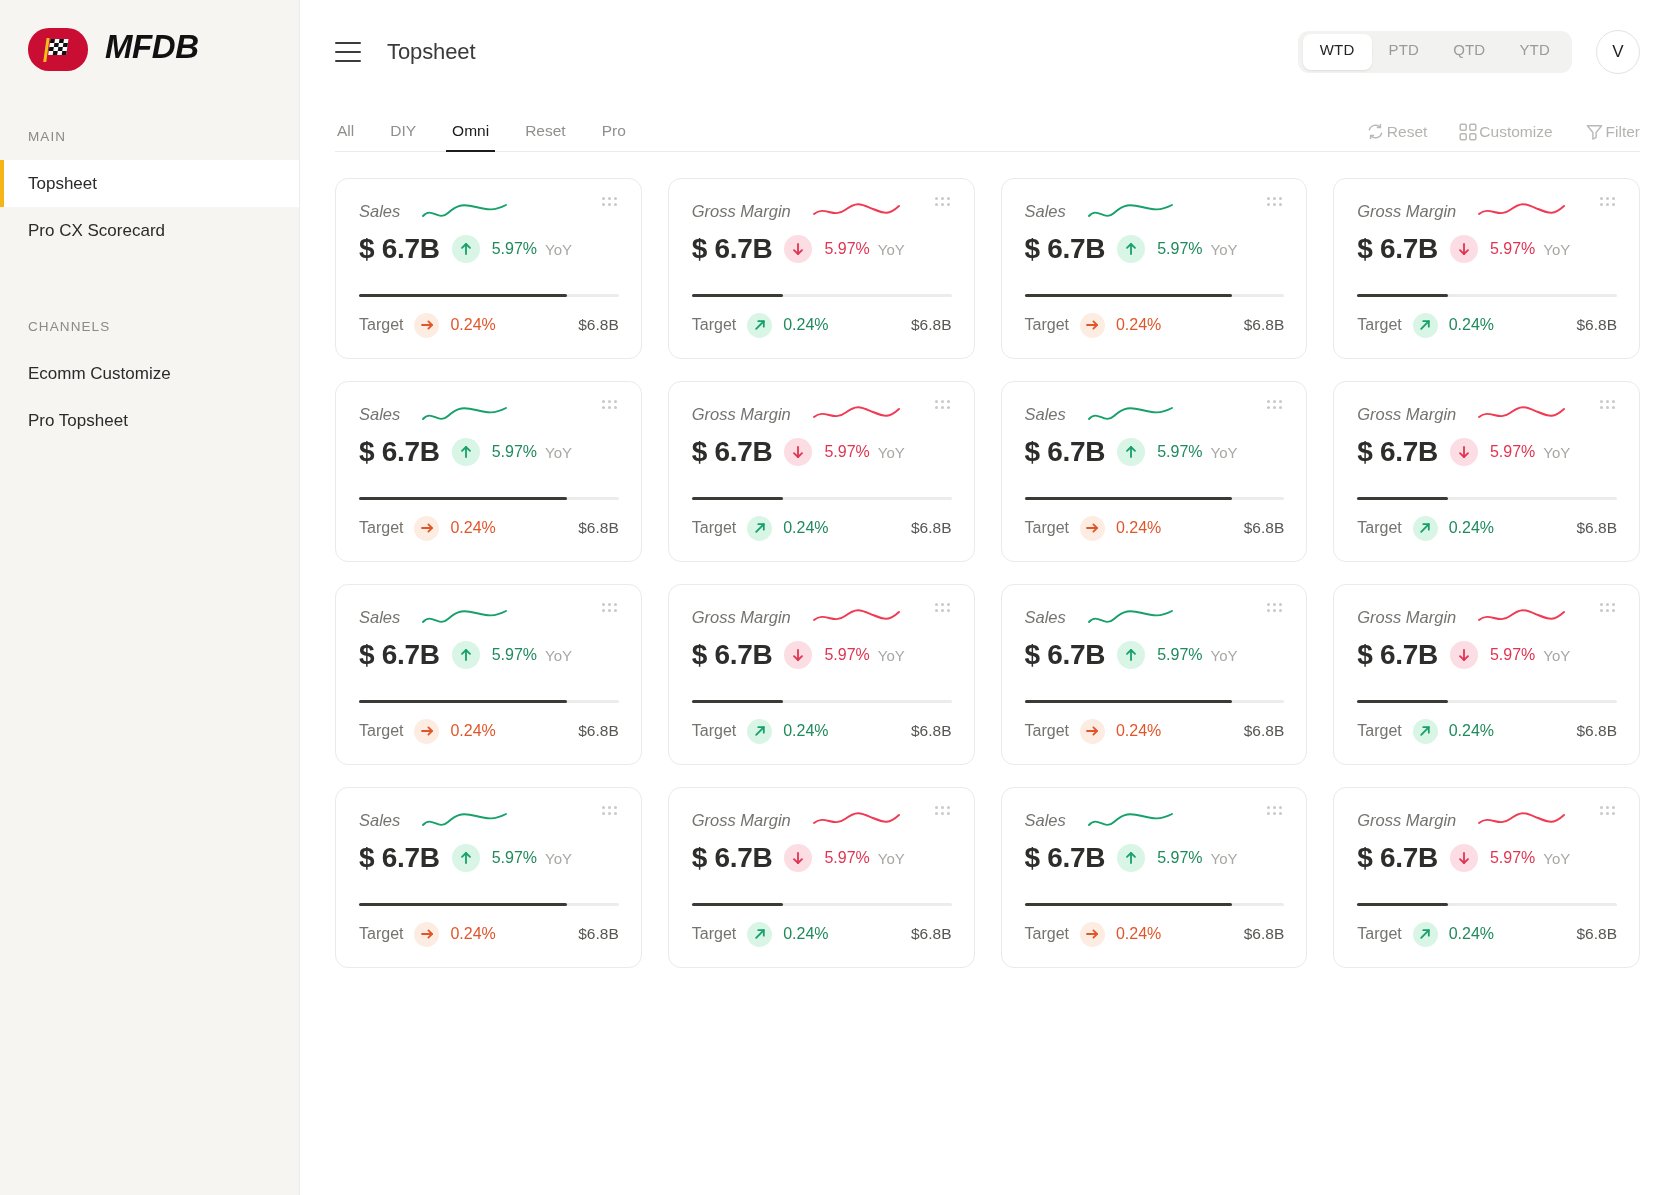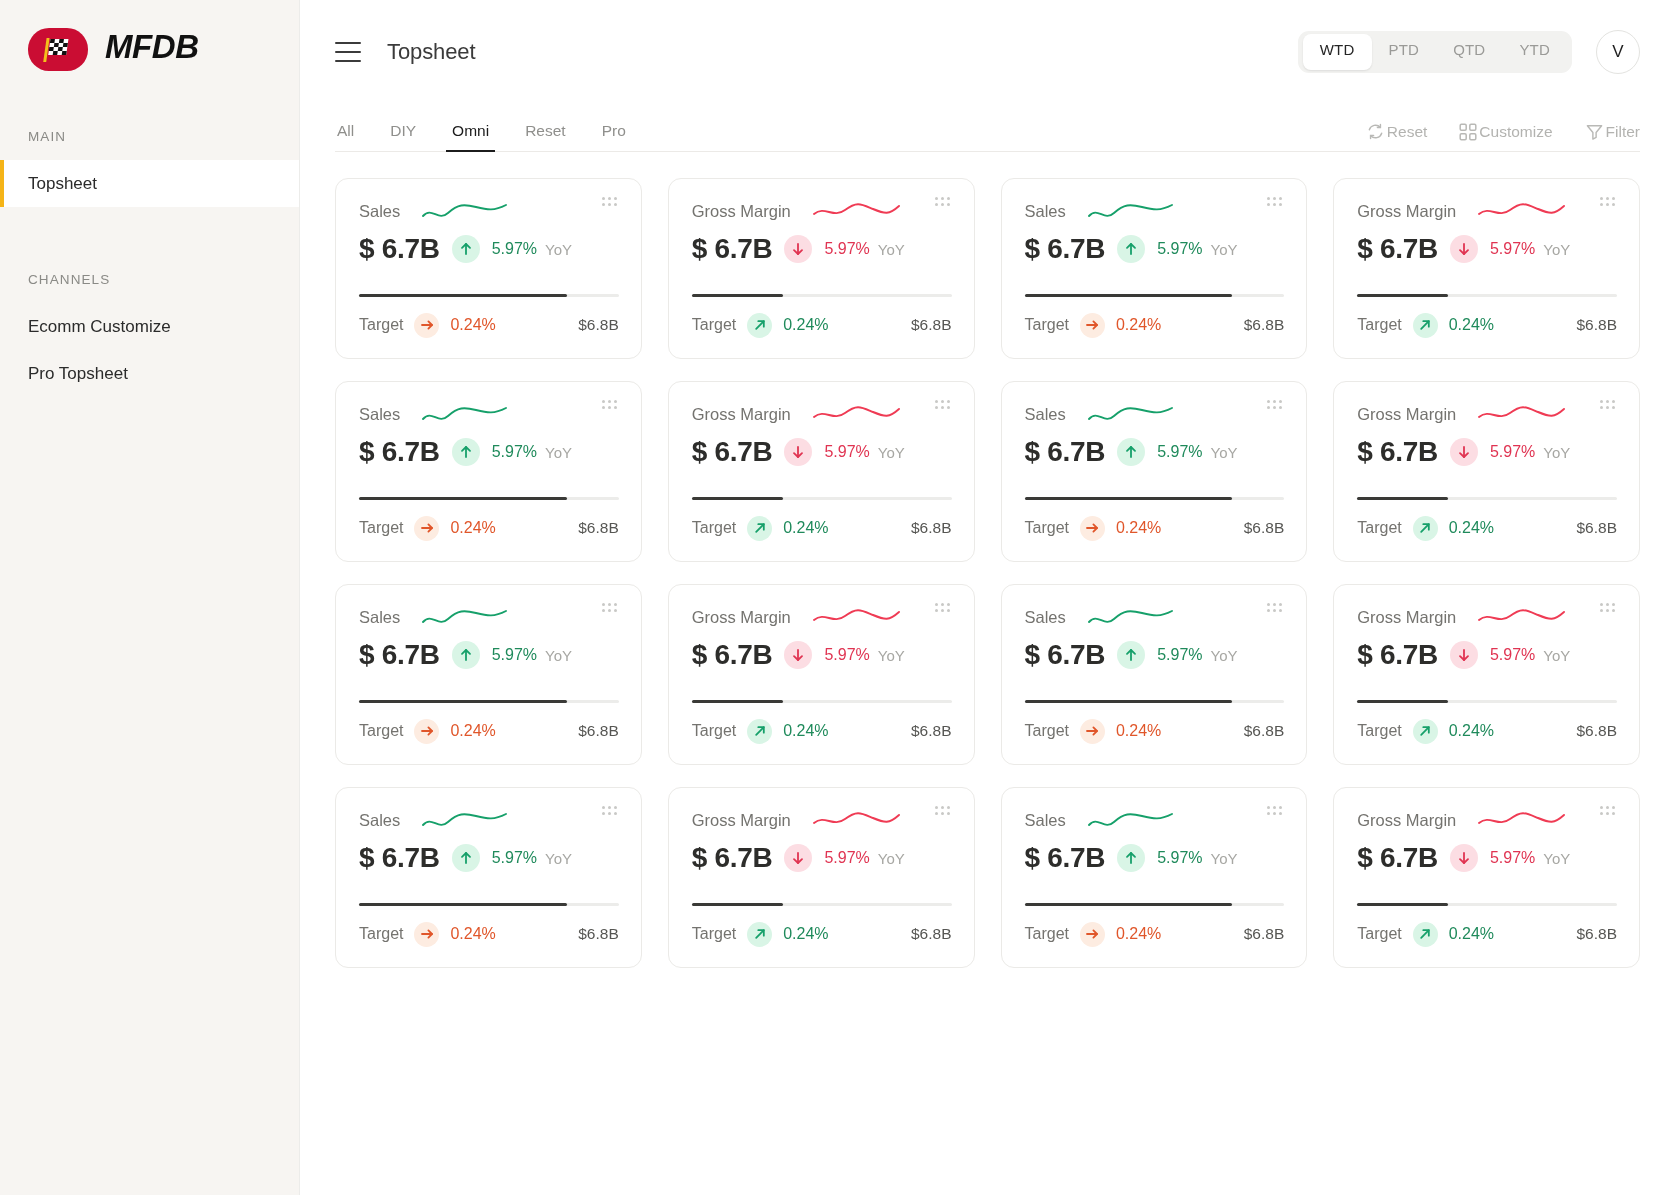--- a/index.html
+++ b/index.html
@@ -288,20 +288,21 @@
     height: 3px;
     border-radius: 50%;
     background: #c9c9c6;
   }
 
   .card-head {
     display: flex;
     align-items: center;
     gap: 22px;
     height: 22px;
+    font-style: italic;
   }
 
   .card-label {
     font-size: 16.5px;
     color: #74736f;
     font-weight: 400;
     white-space: nowrap;
   }
 
   .spark { display: block; flex: 0 0 auto; }
@@ -422,20 +423,23 @@
           </g>
         </svg>
       </div>
       <div class="brand-name">MFDB</div>
     </div>
 
     <div class="nav-section-label">MAIN</div>
     <div class="nav-item active">
       <span>Topsheet</span>
     </div>
+    <div class="nav-item">
+      <span>Pro CX Scorecard</span>
+    </div>
 
     <div class="nav-gap"></div>
 
     <div class="nav-section-label">CHANNELS</div>
     <div class="nav-item">
       <span>Ecomm Customize</span>
     </div>
     <div class="nav-item">
       <span>Pro Topsheet</span>
     </div>

